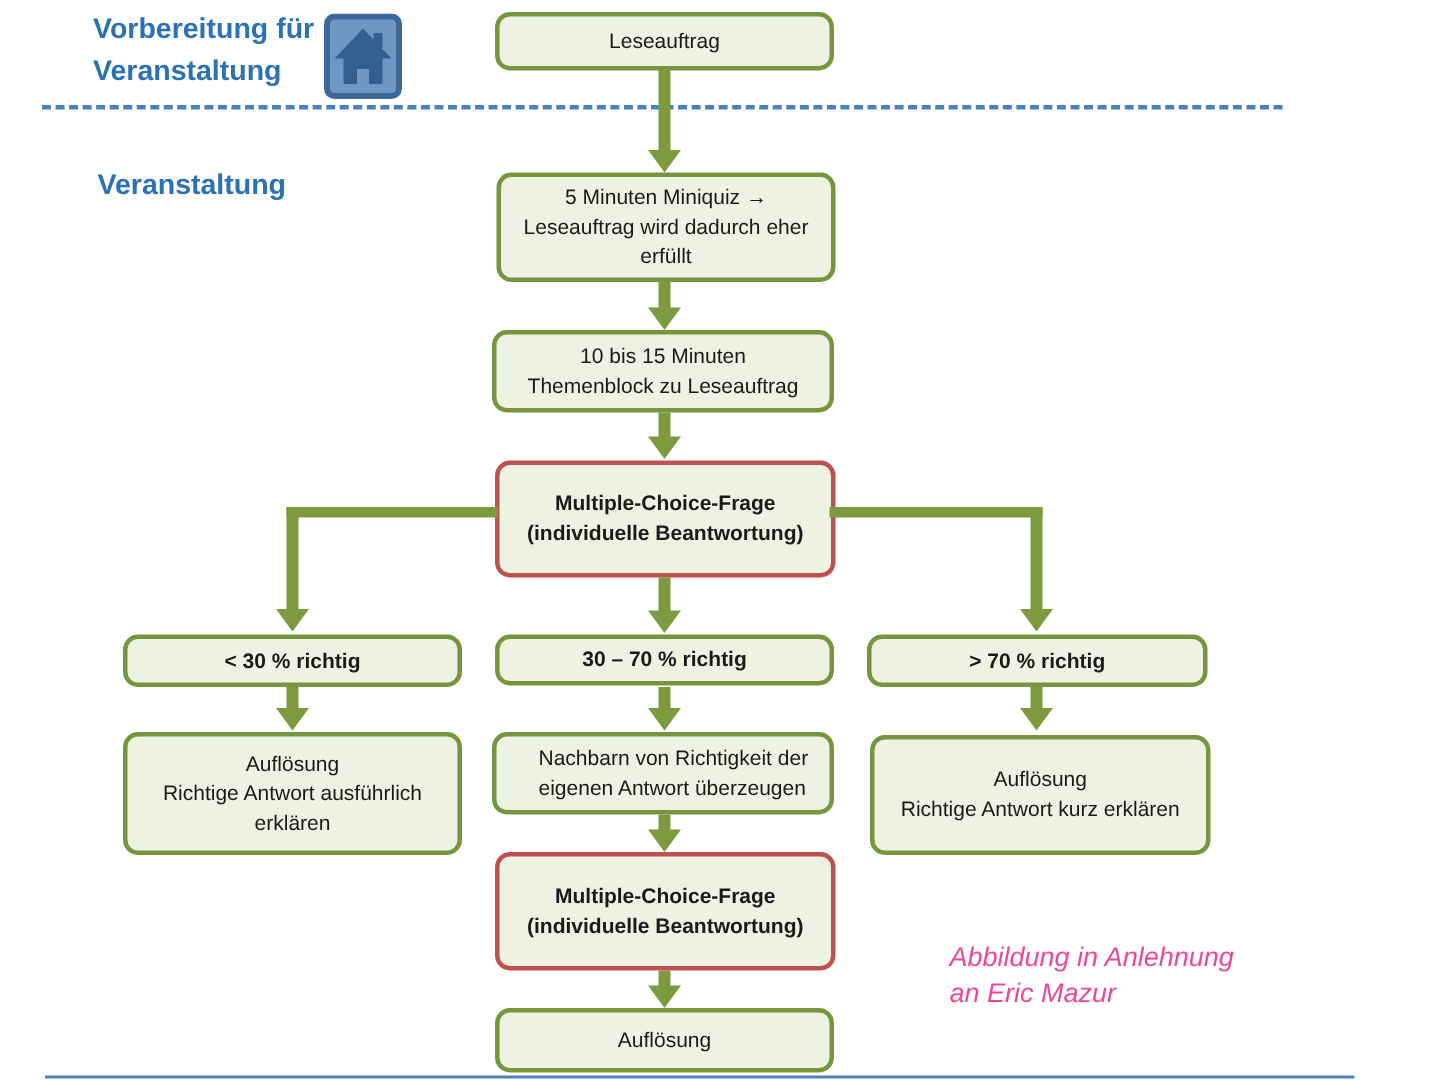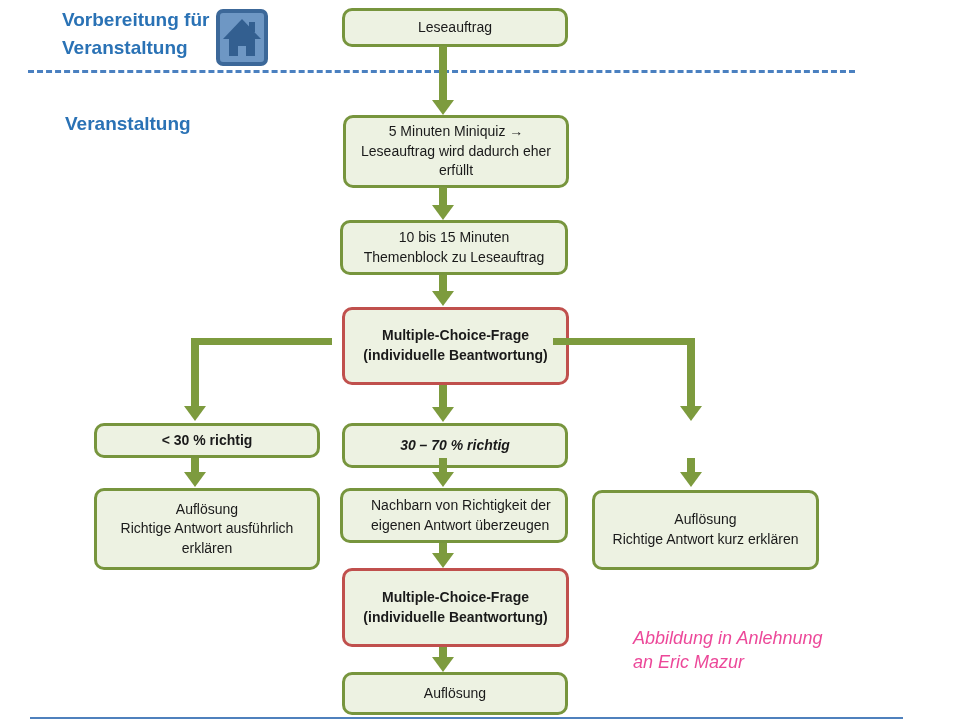--- a/index.html
+++ b/index.html
@@ -39,21 +39,20 @@
     border-radius:10px;
     display:flex;
     align-items:center;
     justify-content:center;
     text-align:center;
     font-size:14px;
     color:#1a1a1a;
     line-height:1.4;
     white-space:pre-line;
     padding:4px 10px;
-    margin-left:12px;
   }
   .node.red{border-color:#c0504d;}
   .node.bold{font-weight:bold;}
   .node.left-text{
     justify-content:flex-start;
     text-align:left;
     padding-left:28px;
   }
 
   
@@ -113,22 +112,23 @@
 Leseauftrag wird dadurch eher erfüllt</div>
 
   <div class="node" style="left:328px;top:220px;width:228px;height:55px;">10 bis 15 Minuten
 Themenblock zu Leseauftrag</div>
 
   <div class="node red bold" style="left:330px;top:307px;width:227px;height:78px;">Multiple-Choice-Frage
 (individuelle Beantwortung)</div>
 
   <div class="node bold" style="left:82px;top:423px;width:226px;height:35px;text-align:right;">&lt; 30 % richtig</div>
 
-  <div class="node bold" style="left:330px;top:423px;width:226px;height:45px;font-style:italic;">30 – 70 % richtig</div>
-
+  <div class="node bold" style="left:330px;top:423px;width:226px;height:34px;">30 – 70 % richtig</div>
+
+  <div class="node bold" style="left:578px;top:423px;width:227px;height:35px;">&gt; 70 % richtig</div>
 
   <div class="node" style="left:82px;top:488px;width:226px;height:82px;">Auflösung
 Richtige Antwort ausführlich erklären</div>
 
   <div class="node left-text" style="left:328px;top:488px;width:228px;height:55px;">Nachbarn von Richtigkeit der eigenen Antwort überzeugen</div>
 
   <div class="node" style="left:580px;top:490px;width:227px;height:80px;">Auflösung
 Richtige Antwort kurz erklären</div>
 
   <div class="node red bold" style="left:330px;top:568px;width:227px;height:79px;">Multiple-Choice-Frage

